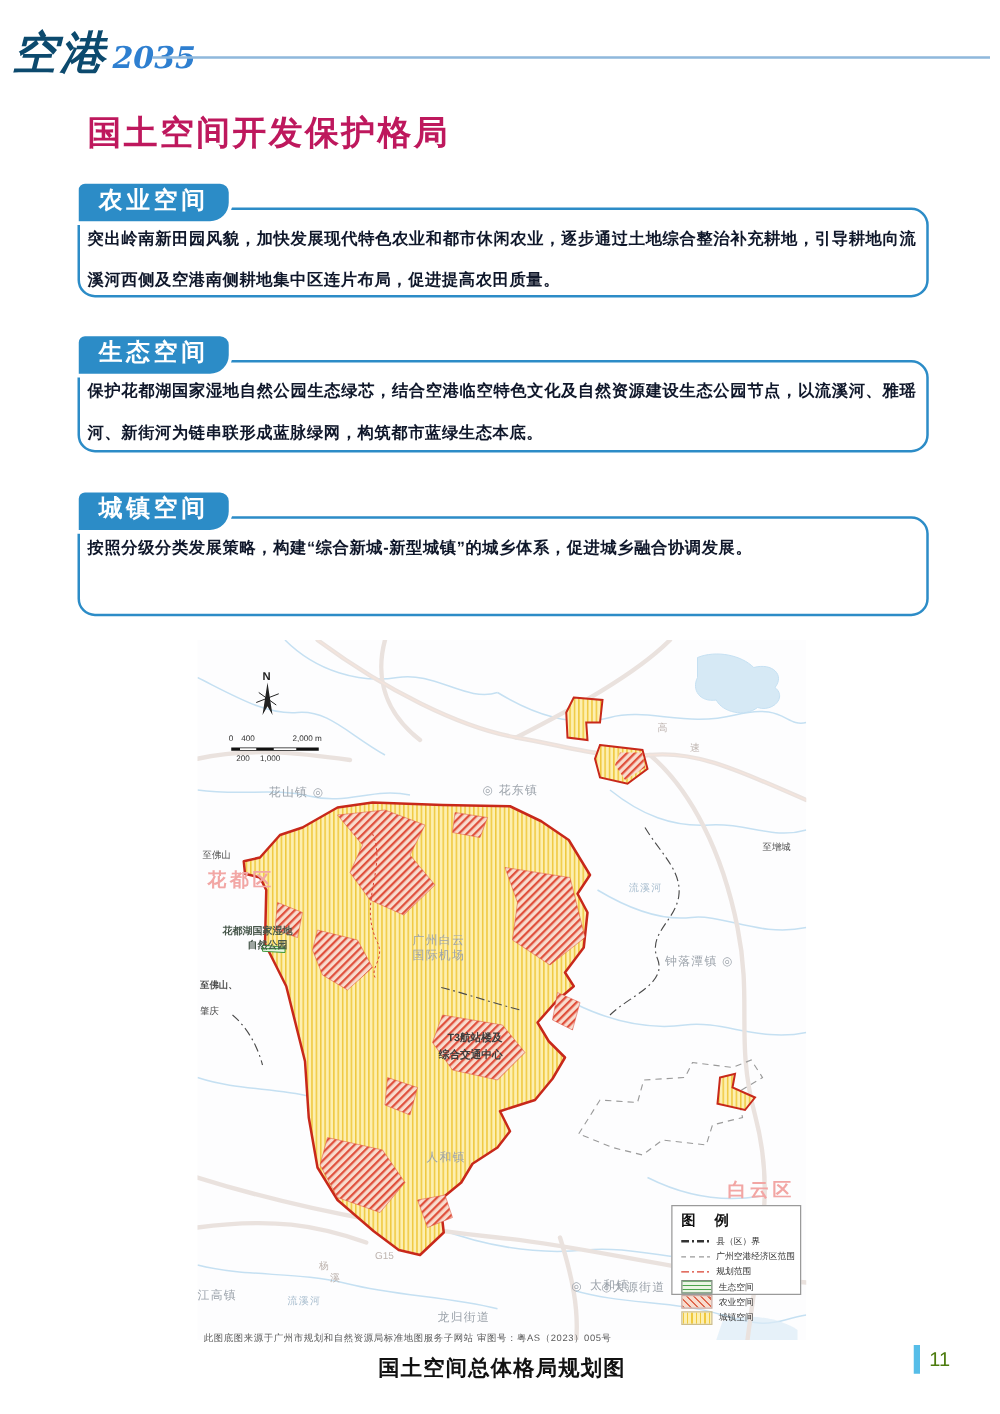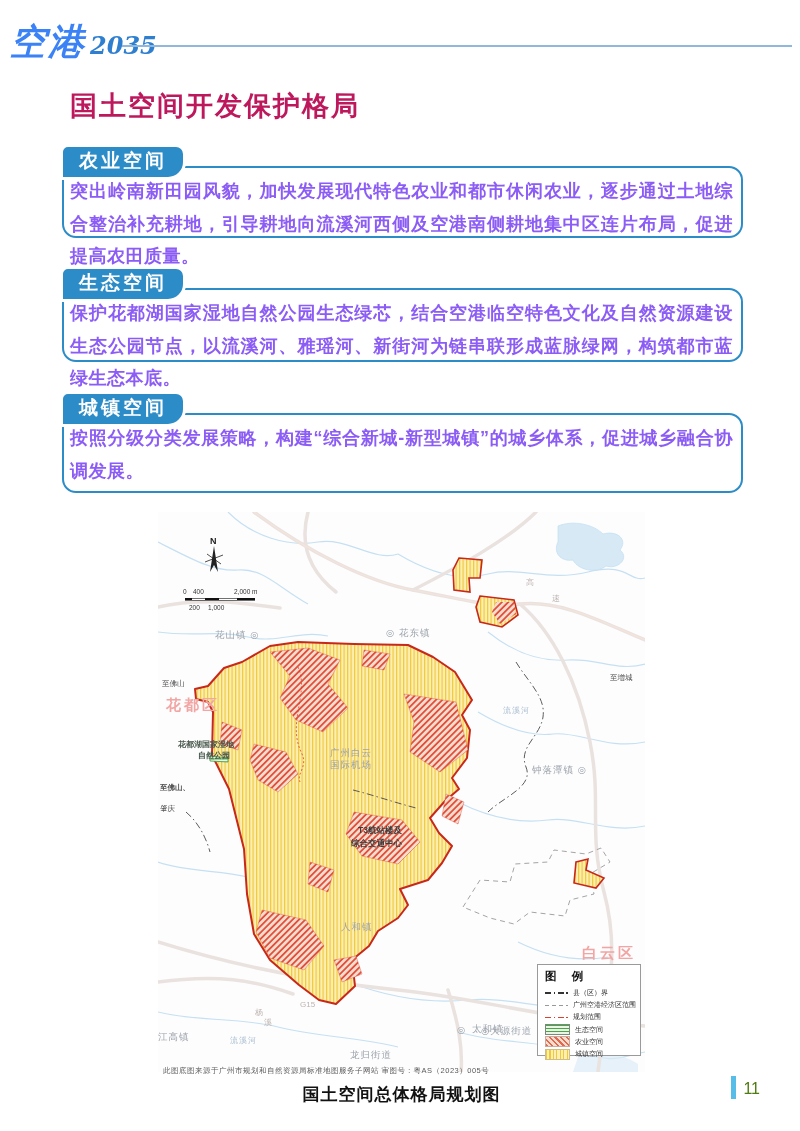--- a/index.html
+++ b/index.html
@@ -2,34 +2,34 @@
 <html><head>
 <meta charset="utf-8">
 <style>
   html,body{margin:0;padding:0;}
   body{width:800px;height:1131px;position:relative;background:#ffffff;
        font-family:"Liberation Sans","DejaVu Sans",sans-serif;overflow:hidden;}
 
   
   .hdr-logo{position:absolute;left:10px;top:18px;white-space:nowrap;}
   .hdr-logo .cn{font-family:Liberation Mono, monospace;font-style:italic;font-weight:bold;
-                font-size:36px;color:#3b82f6;letter-spacing:2px;}
+                font-size:36px;color:#0c4a6e;letter-spacing:2px;}
   .hdr-logo .yr{font-family:"DejaVu Serif",serif;font-style:italic;font-weight:bold;
                 font-size:24px;color:#2E7FD0;margin-left:4px;}
   .hdr-line{position:absolute;left:122px;top:45px;width:670px;height:2px;background:#8FB8DC;}
 
   
   .page-title{position:absolute;left:70px;top:88px;font-size:27px;font-weight:700;
               color:#be185d;letter-spacing:2px;}
 
   
   .sect{position:absolute;left:62px;width:681px;}
   .sect .box{box-sizing:border-box;width:100%;height:100%;border:2px solid #2C8CC7;
              border-radius:14px;padding:7px 8px 4px 6px;}
-  .sect .body-text{font-size:18px;line-height:32.5px;font-weight:700;color:#8b5cf6;
+  .sect .body-text{font-size:13px;line-height:32.5px;font-weight:700;color:#0f172a;
                    letter-spacing:0.5px;text-align:justify;}
   .sect .tab{position:absolute;top:-22px;left:-2px;background:#2C8CC7;color:#fff;
              font-size:19px;font-weight:700;letter-spacing:3px;padding:3px 16px 5px;
              border:3px solid #fff;border-radius:8px 10px 18px 2px;line-height:22px;}
   #sect-agri{top:166px;height:72px;}
   #sect-eco{top:288px;height:74px;}
   #sect-urban{top:413px;height:80px;}
 
   
   #map{position:absolute;left:158px;top:512px;width:487px;height:560px;background:#fdfdfe;}
@@ -40,21 +40,21 @@
   .mlabel.district{font-size:15px;color:#F2A6A4;font-weight:700;letter-spacing:3px;}
   .mlabel.dest{font-size:7.5px;color:#4e4e4e;}
   .mlabel.park{font-size:8px;color:#46564a;font-weight:700;}
   .mlabel.dark{font-size:8.5px;color:#3d3d3d;font-weight:700;}
   .mlabel.river-label{font-size:8px;color:#A9BECF;letter-spacing:1px;}
   .mlabel.road-label{font-size:8px;color:#BDB3AE;}
   .mlabel.north{font-size:9px;color:#222;font-weight:700;}
   .mlabel.scale{font-size:6.5px;color:#333;}
 
   
-  #legend{position:absolute;left:379px;top:452px;width:104px;height:92px;background:#fff;
+  #legend{position:absolute;left:379px;top:452px;width:104px;height:72px;background:#fff;
           border:1px solid #9a9a9a;box-sizing:border-box;padding:4px 5px 3px 7px;}
   #legend .lg-title{font-size:11.5px;font-weight:700;color:#111;letter-spacing:6px;margin-bottom:3px;}
   #legend ul{list-style:none;margin:0;padding:0;}
   #legend li{display:flex;align-items:center;height:12.2px;}
   #legend .swatch{width:23px;flex:0 0 23px;margin-right:5px;}
   #legend .lbl{font-size:7px;color:#333;white-space:nowrap;}
   .sw-line-district{height:1.5px;background:repeating-linear-gradient(90deg,#333 0 6px,transparent 6px 8.5px,#333 8.5px 10px,transparent 10px 12.5px);}
   .sw-line-airportzone{height:1.3px;background:repeating-linear-gradient(90deg,#999 0 4px,transparent 4px 7px);}
   .sw-line-plan{height:1.5px;background:repeating-linear-gradient(90deg,#D9402F 0 6px,transparent 6px 8.5px,#D9402F 8.5px 10px,transparent 10px 12.5px);}
   .sw-patch-eco{height:9px;border:1px solid #7a8a7a;background:repeating-linear-gradient(180deg,#49A54B 0 1px,#EAF5E4 1px 3px);}

